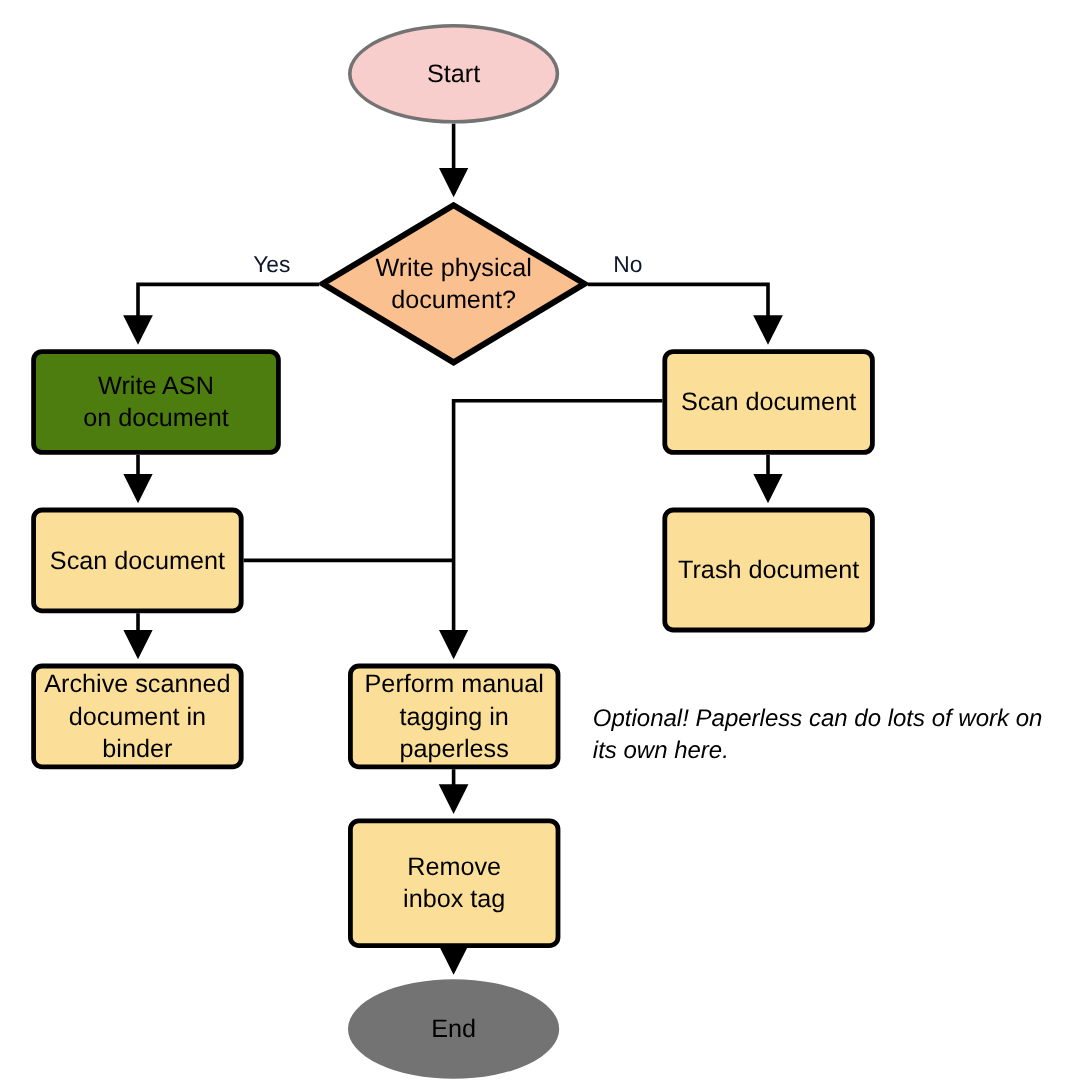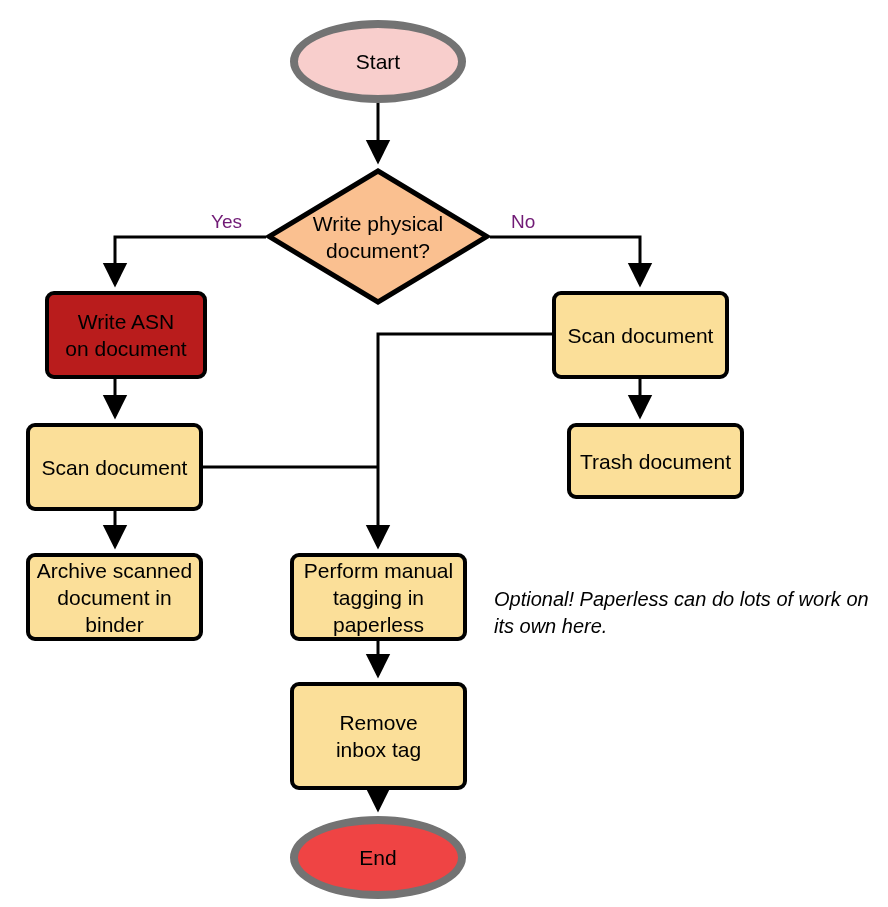--- a/index.html
+++ b/index.html
@@ -32,21 +32,21 @@
     align-items: center;
     justify-content: center;
     text-align: center;
     color: #000000;
     font-size: 21px;
     line-height: 27px;
     white-space: pre-line;
     z-index: 2;
   }
   .node.terminal {
-    border: 8px solid #737373;
+    border: 3px solid #737373;
     border-radius: 50%;
     align-items: center;
   }
   .node.process {
     border: 4px solid #000000;
     border-radius: 9px;
   }
   .node.decision {
     border: none;
     background: transparent;
@@ -59,21 +59,21 @@
     height: 100%;
   }
   .decision-label {
     position: relative;
     z-index: 1;
   }
   .edge-label {
     position: absolute;
     font-size: 19px;
     line-height: 19px;
-    color: #701a75;
+    color: #0f172a;
     z-index: 3;
     white-space: nowrap;
   }
   .note {
     position: absolute;
     font-style: italic;
     font-size: 20px;
     line-height: 27px;
     color: #000000;
     z-index: 3;
@@ -118,55 +118,55 @@
   </div>
 
   <div class="node decision" style="left:266px; top:168px; width:224px; height:137px;">
     <svg class="decision-shape" viewBox="0 0 224 137" preserveAspectRatio="none" xmlns="http://www.w3.org/2000/svg">
       <polygon points="112,3 221,68.5 112,134 3,68.5" fill="#fac090" stroke="#000000" stroke-width="5"></polygon>
     </svg>
     <span class="decision-label">Write physical
 document?</span>
   </div>
 
-  <div class="node process" style="left:26px; top:291px; width:162px; height:88px; background:#b91c1c;margin-left:19px;">
+  <div class="node process" style="left:26px; top:291px; width:208px; height:88px; background:#4d7c0f;">
     <span>Write ASN
 on document</span>
   </div>
 
   <div class="node process" style="left:26px; top:423px; width:177px; height:88px; background:#fbdf99;">
     <span>Scan document</span>
   </div>
 
   <div class="node process" style="left:26px; top:553px; width:177px; height:88px; background:#fbdf99;text-align:center;">
     <span>Archive scanned
 document in
 binder</span>
   </div>
 
   <div class="node process" style="left:552px; top:291px; width:177px; height:88px; background:#fbdf99;">
     <span>Scan document</span>
   </div>
 
-  <div class="node process" style="left:552px; top:423px; width:177px; height:76px; background:#fbdf99;margin-left:15px;">
+  <div class="node process" style="left:552px; top:423px; width:177px; height:104px; background:#fbdf99;">
     <span>Trash document</span>
   </div>
 
   <div class="node process" style="left:290px; top:553px; width:177px; height:88px; background:#fbdf99;">
     <span>Perform manual
 tagging in
 paperless</span>
   </div>
 
   <div class="node process" style="left:290px; top:682px; width:177px; height:108px; background:#fbdf99;">
     <span>Remove
 inbox tag</span>
   </div>
 
-  <div class="node terminal" style="left:290px; top:816px; width:176px; height:83px; background:#ef4444;">
+  <div class="node terminal" style="left:290px; top:816px; width:176px; height:83px; background:#737373;">
     <span>End</span>
   </div>
 
   <div class="edge-label" style="left:211px; top:212px;">Yes</div>
   <div class="edge-label" style="left:511px; top:212px;text-align:right;">No</div>
 
   <div class="note" style="left:482px; top:586px; width:400px;">Optional! Paperless can do lots of work on its own here.</div>
 
 </div>
 

